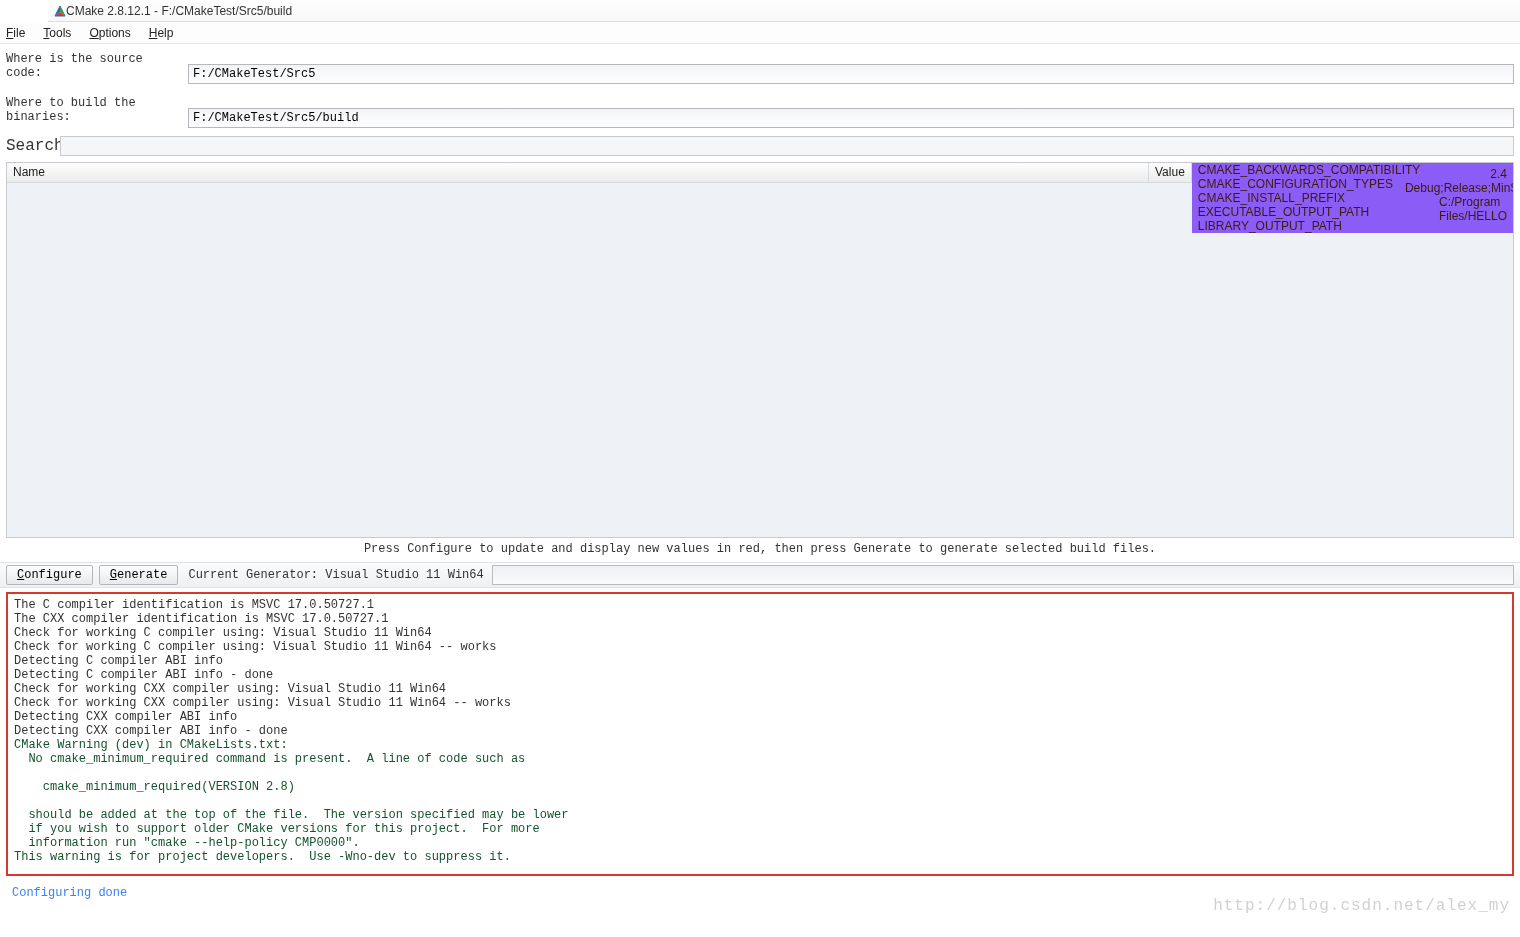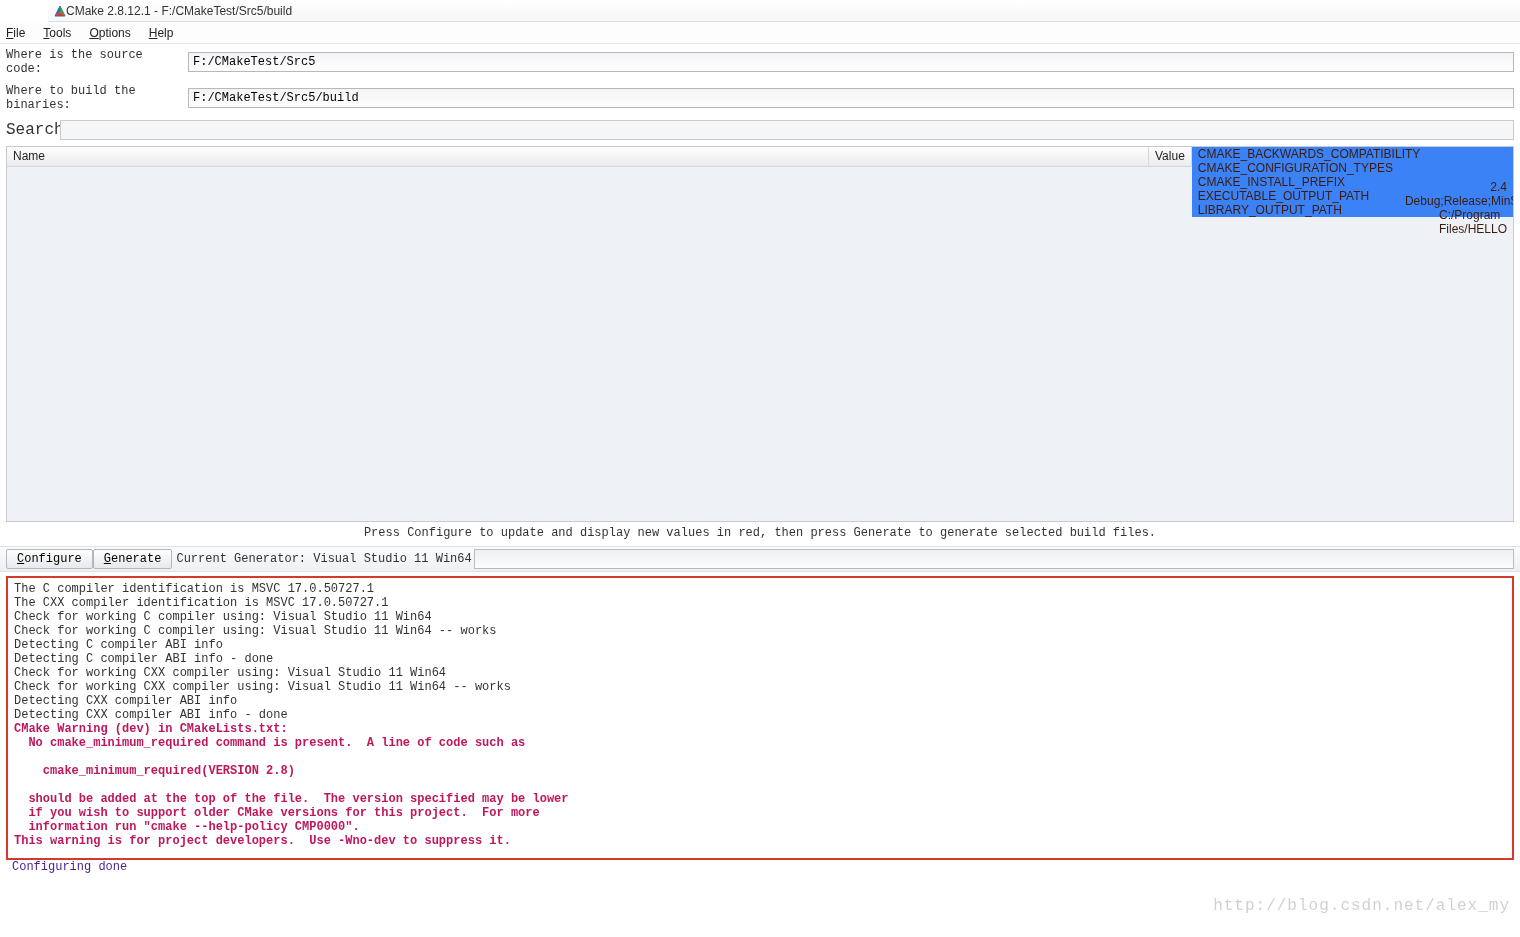--- a/index.html
+++ b/index.html
@@ -51,20 +51,21 @@
     width: 180px;
   }
   .form-row input[type="text"] {
     flex: 1;
     height: 20px;
     border: 1px solid #b6b8bb;
     background: linear-gradient(#f3f4f7,#fefeff);
     font-family: "Courier New", monospace;
     font-size: 12px;
     padding: 0 4px;
+    margin-top: 16px;
   }
   .search-row {
     display: flex;
     align-items: center;
     padding: 4px 6px;
     gap: 6px;
   }
   .search-row .label {
     font-family: "Courier New", monospace;
     font-size: 16px;
@@ -100,39 +101,40 @@
     border-right: 1px solid #d5d8dc;
   }
   .col-name { width: 1142px; }
   .col-value { flex: 1; }
   .cache-body {
     flex: 1;
     overflow: hidden;
   }
   .cache-row {
     display: flex;
-    background: #3b82f6;
+    background: #8b5cf6;
     font-size: 12px;
     color: #3d1c0f;
     height: 14px;
     line-height: 14px;
   }
   .cache-row .cell-name { width: 1142px; padding: 0 6px; }
-  .cache-row .cell-value { flex: 1; padding: 16px 6px; margin-top: 17px; }
+  .cache-row .cell-value { flex: 1; padding: 4px 6px; }
   .hint-row {
     font-family: "Courier New", monospace;
     font-size: 12px;
     color: #333;
     text-align: center;
     padding: 4px 0 6px 0;
   }
   .button-row {
     display: flex;
     align-items: center;
     padding: 2px 6px;
+    gap: 6px;
     border-top: 1px solid #e0e2e5;
     border-bottom: 1px solid #e0e2e5;
     background: linear-gradient(#fafbfc,#eef0f2);
     height: 26px;
   }
   .button-row button {
     font-family: "Courier New", monospace;
     font-size: 12px;
     padding: 2px 10px;
     background: linear-gradient(#fefefe,#e7e9ec);
@@ -160,27 +162,27 @@
     background: #ffffff;
     font-family: "Courier New", monospace;
     font-size: 12px;
     padding: 4px 6px;
     height: 284px;
     line-height: 14px;
     overflow: hidden;
     white-space: pre;
   }
   .output-area .line { color: #333; }
-  .output-area .line.red { color: #be185d; font-weight: bold; }
+  .output-area .line.red { color: #14532d; }
   .output-area .blank { height: 14px; }
   .post-out {
     font-family: "Courier New", monospace;
     font-size: 12px;
-    color: #4c1d95;
-    padding: 0 12px;
+    color: #3b82f6;
+    padding: 10px 12px;
   }
   .watermark {
     position: absolute;
     right: 10px;
     bottom: 22px;
     font-family: "Courier New", monospace;
     font-size: 16px;
     color: rgba(120,120,120,0.35);
     letter-spacing: 1px;
   }

